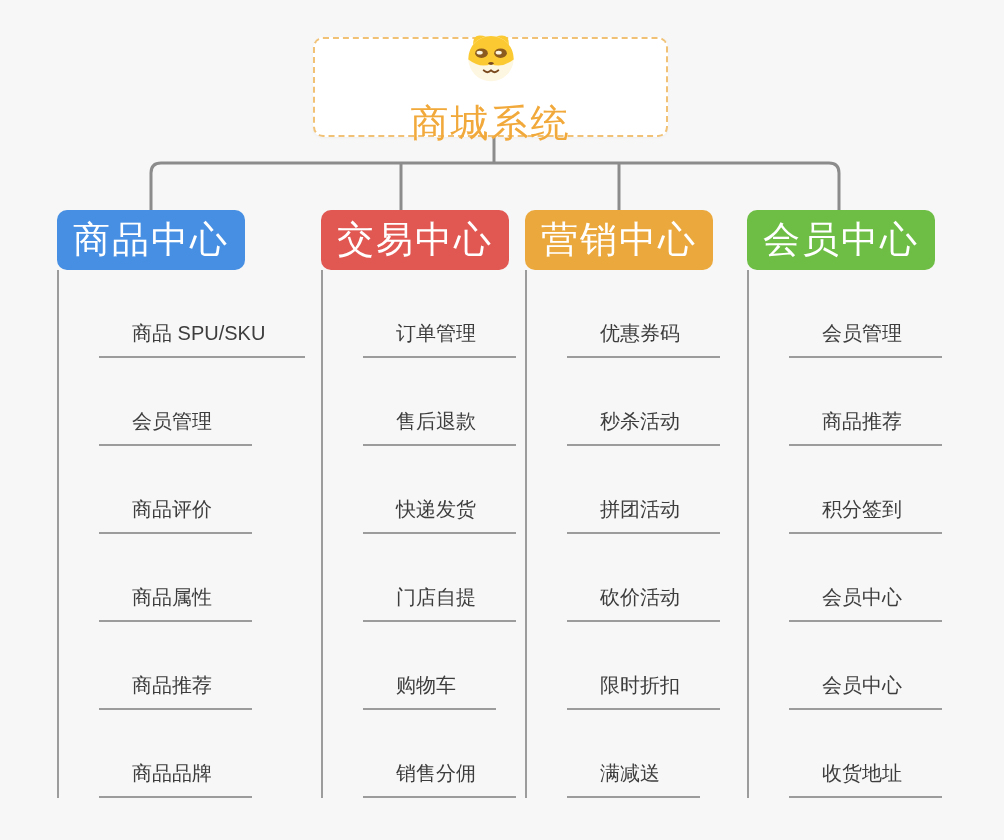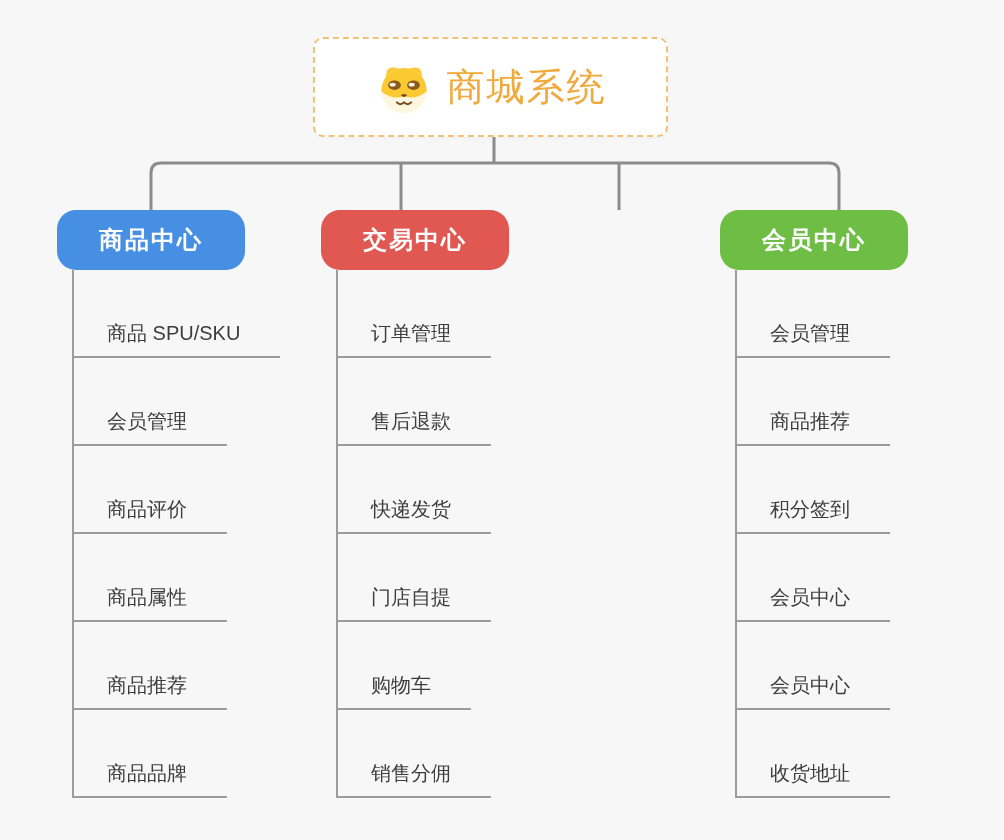--- a/index.html
+++ b/index.html
@@ -25,45 +25,45 @@
   .root-node {
     position:absolute; left:313px; top:37px;
     width:355px; height:100px;
     background:#ffffff;
     border:2px dashed #f1c276;
     border-radius:10px;
     box-sizing:border-box;
     display:flex; align-items:center; justify-content:center;
     gap:14px;
     box-shadow:0 1px 3px rgba(0,0,0,0.04);
+    flex-direction:column;
   }
   .root-title {
     font-size:38px;
     letter-spacing:2px;
     font-weight:500;
     white-space:nowrap;
   }
   .root-icon { width:58px; height:58px; flex:0 0 auto; }
 
   
   .branch { position:absolute; top:210px; }
   .branch-header {
     width:188px; height:60px;
-    border-radius:19px;
+    border-radius:10px;
     display:flex; align-items:center; justify-content:center;
     color:#ffffff;
-    font-size:24px;
+    font-size:37px;
     letter-spacing:2px;
     white-space:nowrap;
-    font-weight:bold;
   }
   .branch-items {
-    margin-left:15px;
+    margin-left:0;
     border-left:2px solid #9c9c9c;
-    display:flex; flex-direction:column; align-items:flex-start;
+    display:flex; flex-direction:column; align-items:flex-start;padding-left:40px;
   }
   .branch-item {
     height:88px;
     display:flex; align-items:flex-end;
     padding:0 40px 9px 33px;
     border-bottom:2px solid #9c9c9c;
     font-size:20px;
     color:#3d3d3d;
     white-space:nowrap;
     box-sizing:border-box;
@@ -116,22 +116,33 @@
     <div class="branch-items">
       <div class="branch-item">订单管理</div>
       <div class="branch-item">售后退款</div>
       <div class="branch-item">快递发货</div>
       <div class="branch-item">门店自提</div>
       <div class="branch-item">购物车</div>
       <div class="branch-item">销售分佣</div>
     </div>
   </div>
 
+  <div class="branch" style="left:525px">
+    <div class="branch-header" style="background-color: rgb(235, 169, 61);">营销中心</div>
+    <div class="branch-items">
+      <div class="branch-item">优惠券码</div>
+      <div class="branch-item">秒杀活动</div>
+      <div class="branch-item">拼团活动</div>
+      <div class="branch-item">砍价活动</div>
+      <div class="branch-item">限时折扣</div>
+      <div class="branch-item">满减送</div>
+    </div>
+  </div>
 
-  <div class="branch" style="left:720px">
+  <div class="branch" style="left:747px">
     <div class="branch-header" style="background-color: rgb(110, 190, 69);">会员中心</div>
     <div class="branch-items">
       <div class="branch-item">会员管理</div>
       <div class="branch-item">商品推荐</div>
       <div class="branch-item">积分签到</div>
       <div class="branch-item">会员中心</div>
       <div class="branch-item">会员中心</div>
       <div class="branch-item">收货地址</div>
     </div>
   </div>

